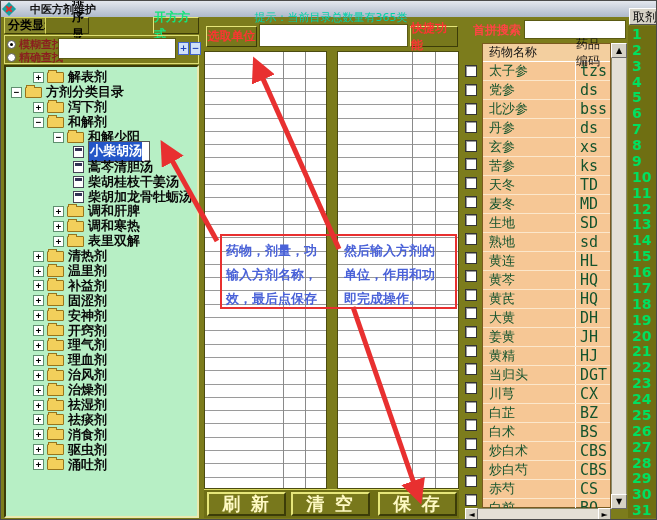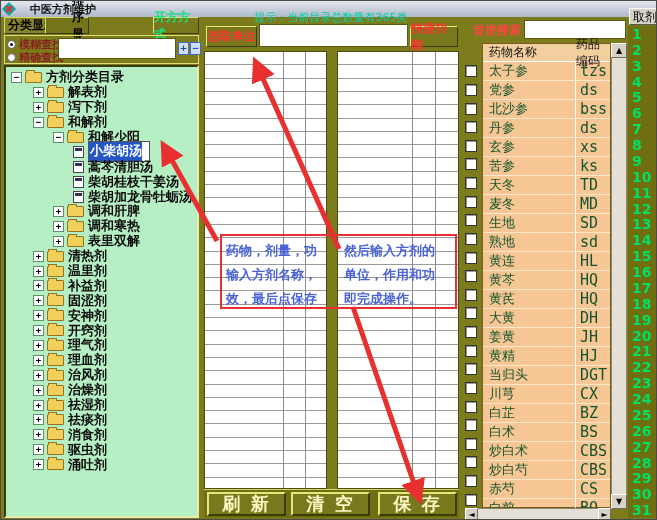--- a/index.html
+++ b/index.html
@@ -133,32 +133,32 @@
   <div class="radio-row" id="exact-row">
     <span class="radio"></span>
     <span>精确查找</span>
   </div>
   <input class="white-input" id="left-search-input" readonly="" value="" style="">
   <div class="mini-btn" id="btn-expand">+</div>
   <div class="mini-btn" id="btn-collapse">−</div>
 
   <div id="tree-panel">
 
+      <div class="tree-row lvl-1 tg-plus ic-folder sel-none">
+        <span class="tg"></span>
+        <span class="fold"></span>
+
+        <span class="lbl">解表剂</span>
+      </div>
+
       <div class="tree-row lvl-0 tg-minus ic-folder sel-none">
         <span class="tg"></span>
         <span class="fold"></span>
 
         <span class="lbl">方剂分类目录</span>
-      </div>
-
-      <div class="tree-row lvl-1 tg-plus ic-folder sel-none">
-        <span class="tg"></span>
-        <span class="fold"></span>
-
-        <span class="lbl">解表剂</span>
       </div>
 
       <div class="tree-row lvl-1 tg-plus ic-folder sel-none">
         <span class="tg"></span>
         <span class="fold"></span>
 
         <span class="lbl">泻下剂</span>
       </div>
 
       <div class="tree-row lvl-1 tg-minus ic-folder sel-none">

